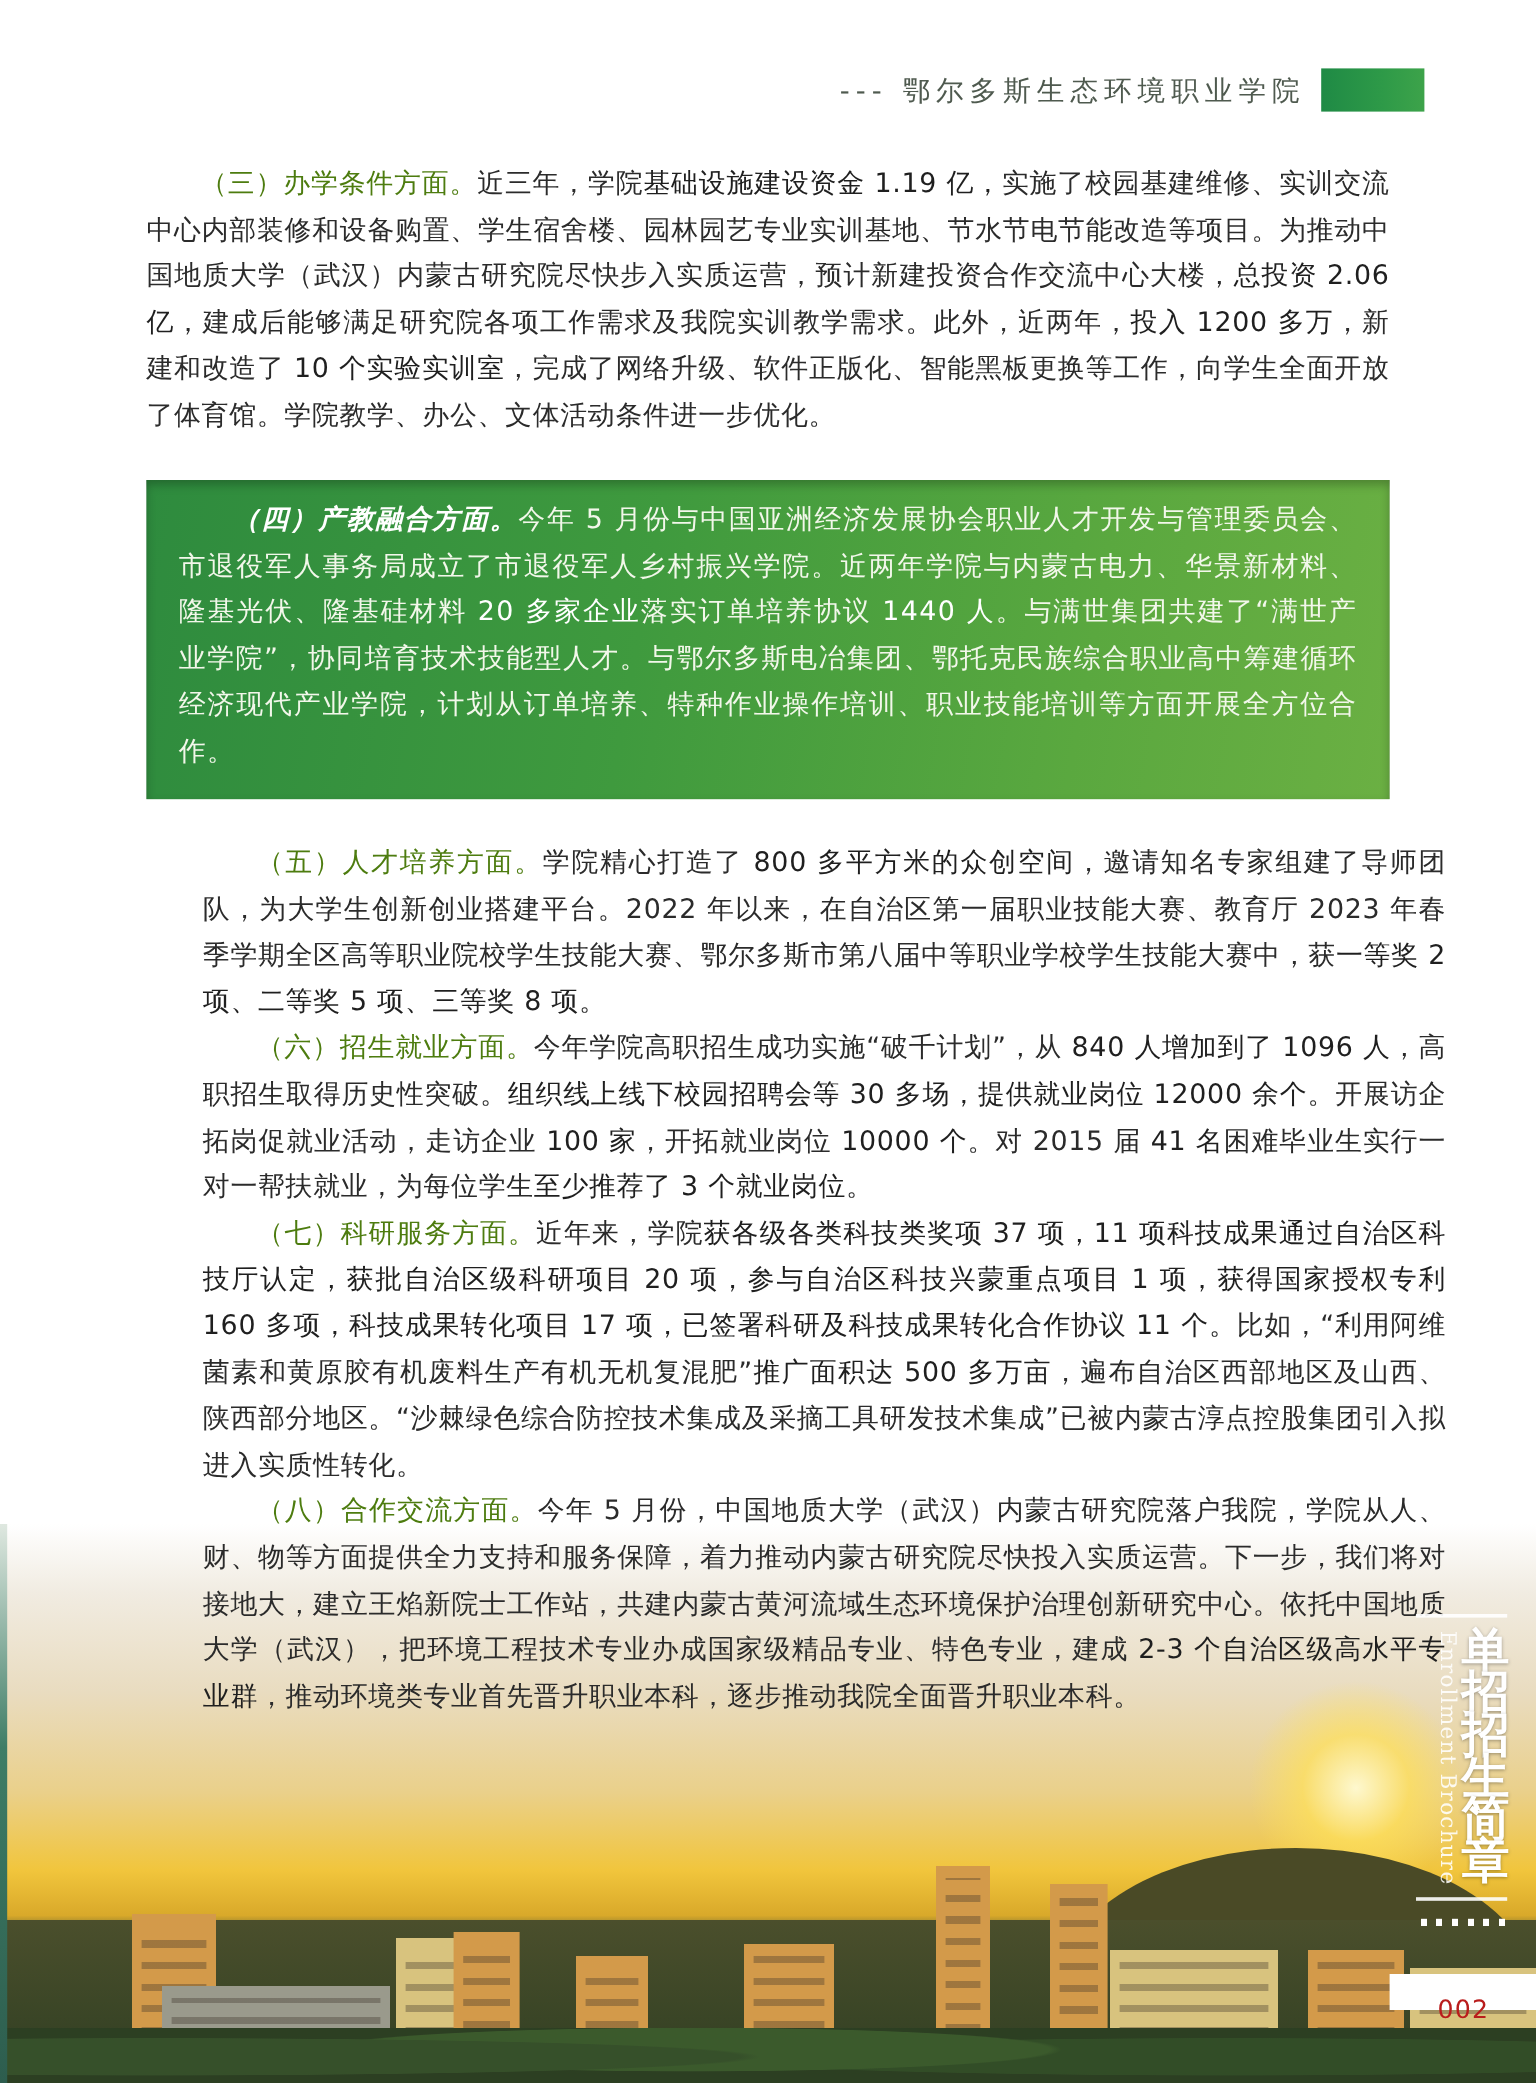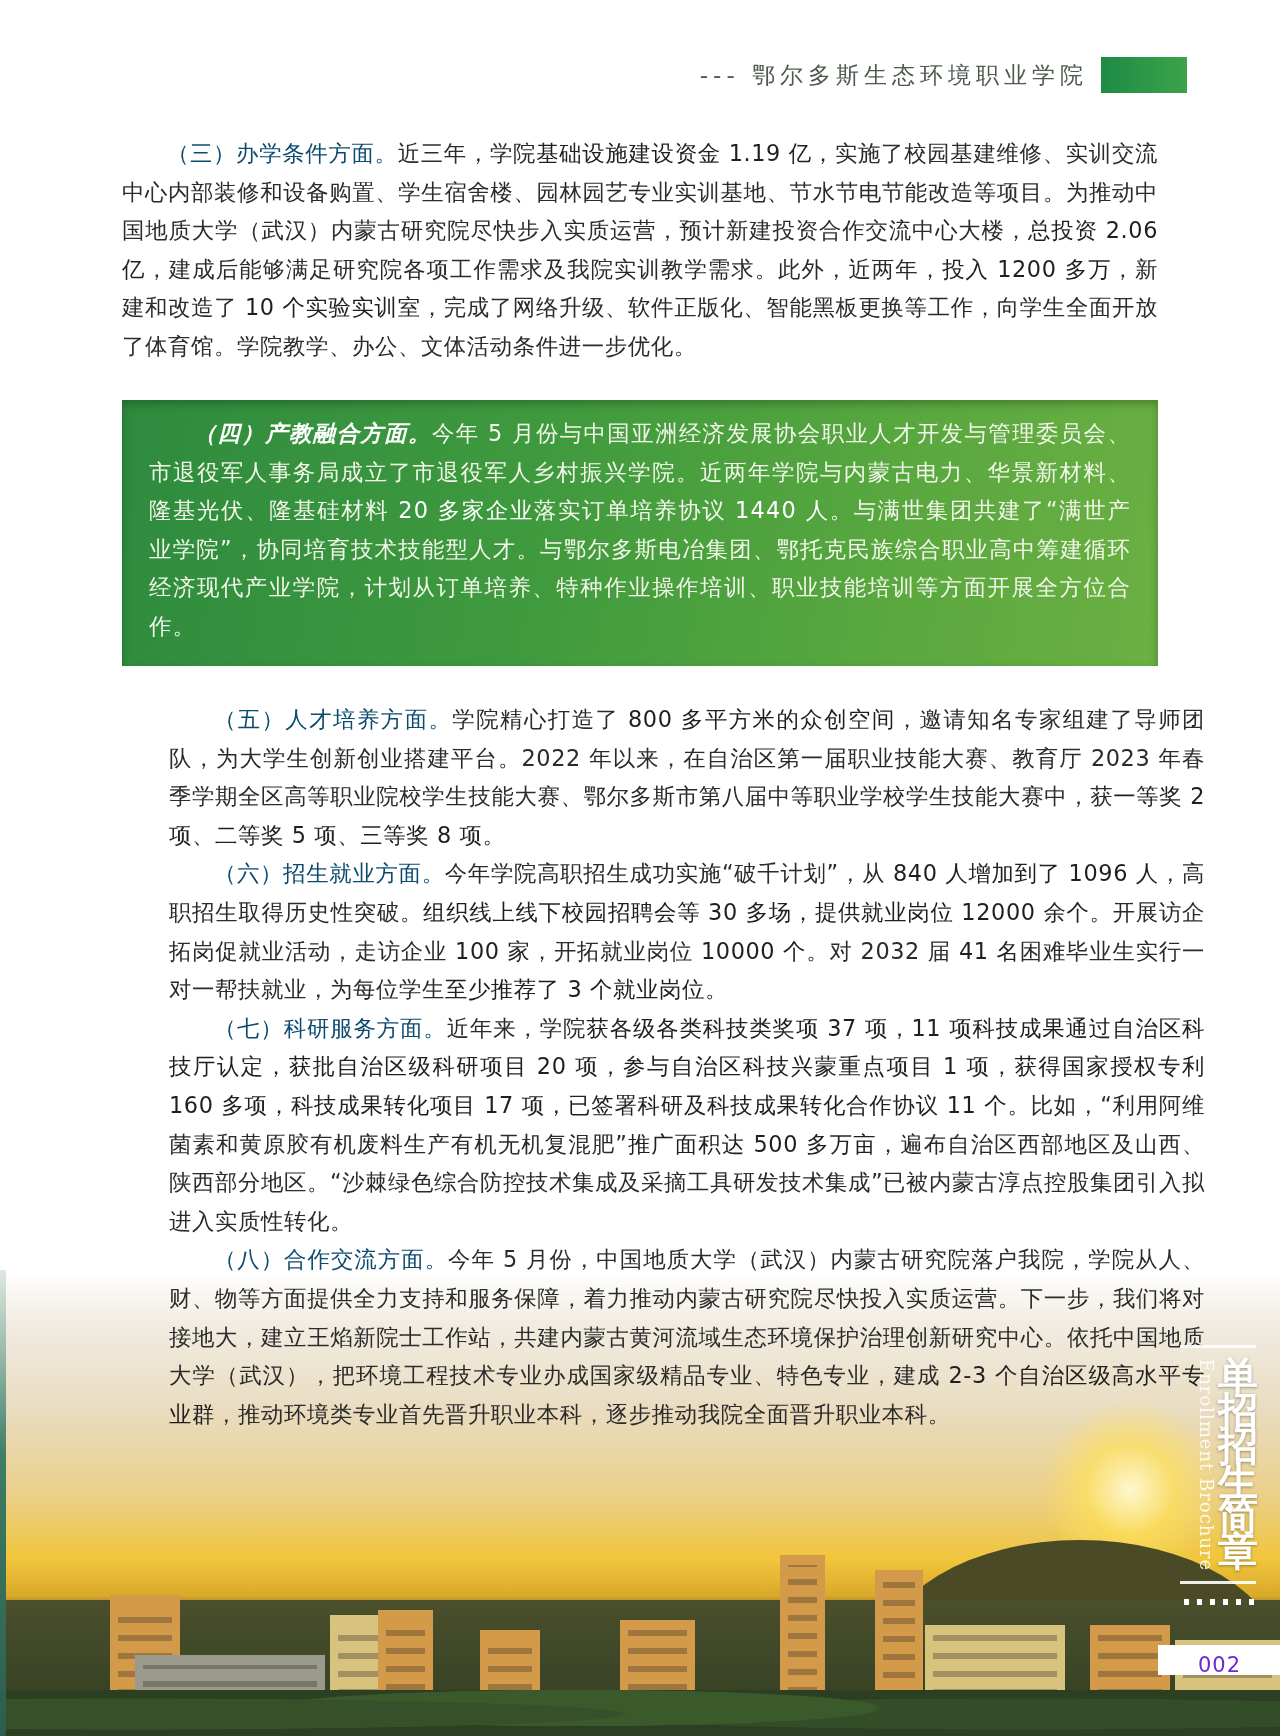--- a/index.html
+++ b/index.html
@@ -5,21 +5,21 @@
   * { margin: 0; padding: 0; box-sizing: border-box; }
   html, body { width: 1280px; height: 1736px; overflow: hidden; background: #ffffff; }
   body { position: relative; font-family: "DejaVu Sans", "Liberation Sans", sans-serif; color: #2b2b2b; }
 
   .header { position: absolute; top: 56px; left: 0; width: 1280px; height: 40px; margin-left: 28px; }
   .header-title { position: absolute; right: 220px; top: 4px; font-size: 23px; letter-spacing: 5px; color: #4f5a4f; white-space: nowrap; }
   .header-bar { position: absolute; left: 1073px; top: 1px; width: 86px; height: 36px; background: linear-gradient(90deg, #1f8a45 0%, #2e9a48 60%, #3da34a 100%); }
 
   .content { position: absolute; left: 122px; width: 1036px; font-size: 22.4px; line-height: 38.6px; letter-spacing: 0.6px; text-align: justify; }
   .para { text-indent: 2em; }
-  .para .h { color: #0c4a6e; }
+  .para .h { color: #4d7c0f; }
   .para b { font-weight: 400; color: #1f1f1f; }
 
   .green-box { position: absolute; left: 122px; top: 400px; width: 1036px; height: 266px;
     background: linear-gradient(100deg, #2e8b3e 0%, #3f9a3e 40%, #5aa83f 75%, #6bb043 100%);
     box-shadow: inset 0 4px 8px rgba(0,0,0,0.25); }
   .green-box .para { color: #f2f7ea; position: absolute; left: 27px; top: 14px; width: 982px; font-size: 22.4px; line-height: 38.6px; letter-spacing: 1.2px; text-align: justify; }
   .green-box .para .h { color: #ffffff; font-weight: 700; font-style: italic; }
   .green-box .para b { color: #ffffff; }
 
   .photo { position: absolute; left: 0; top: 1270px; width: 1280px; height: 466px; overflow: hidden;
@@ -36,21 +36,21 @@
   .left-strip { position: absolute; left: 0; top: 1270px; width: 6px; height: 466px; background: linear-gradient(180deg, #dfe8e0, #3e7d66 40%, #2d5d4e); }
 
   .side-brand { position: absolute; left: 1180px; top: 1345px; width: 80px; height: 260px; }
   .side-brand .line-top { position: absolute; left: 0; top: 0; width: 76px; height: 3px; background: #ffffff; opacity: 0.9; }
   .side-brand .line-bot { position: absolute; left: 0; top: 236px; width: 76px; height: 3px; background: #ffffff; opacity: 0.9; }
   .side-brand .dots { position: absolute; left: 4px; top: 254px; width: 76px; height: 6px; background: repeating-linear-gradient(90deg, #ffffff 0 5px, transparent 5px 13px); }
   .side-brand .cn { position: absolute; left: 38px; top: 14px; width: 34px; font-size: 40px; line-height: 35px; color: #ffffff; font-weight: 700; text-shadow: 0 1px 3px rgba(0,0,0,0.35); text-align: center; }
   .side-brand .en { position: absolute; left: 16px; top: 14px; writing-mode: vertical-rl; font-family: "DejaVu Serif", "Liberation Serif", serif; font-size: 18px; color: rgba(255,255,255,0.88); letter-spacing: 1px; white-space: nowrap; }
 
   .page-num { position: absolute; left: 1158px; top: 1645px; width: 122px; height: 30px; background: #ffffff; }
-  .page-num span { position: absolute; left: 40px; top: 8px; font-size: 21px; color: #6d28d9; letter-spacing: 1px; }
+  .page-num span { position: absolute; left: 40px; top: 18px; font-size: 21px; color: #b91c1c; letter-spacing: 1px; }
 </style>
 </head>
 <body>
 
 <div class="header">
   <div class="header-title">--- 鄂尔多斯生态环境职业学院</div>
   <div class="header-bar"></div>
 </div>
 
 <div class="content" style="top:134px;">
@@ -75,21 +75,21 @@
   <div class="bld" style="left:875px; top:300px; width:48px; height:130px;"></div>
   <div class="bld y" style="left:925px; top:355px; width:140px; height:110px;"></div>
   <div class="bld" style="left:1090px; top:355px; width:80px; height:110px;"></div>
   <div class="bld y" style="left:1175px; top:370px; width:105px; height:96px;"></div>
   <div class="trees"></div>
 </div>
 <div class="left-strip"></div>
 
 <div class="content" style="top:700px;margin-left:47px;">
   <p class="para"><span class="h">（五）人才培养方面。</span><span>学院精心打造了 </span><b>800 多平方米的众创空间</b><span>，邀请知名专家组建了导师团队，为大学生创新创业搭建平台。2022 年以来，在自治区第一届职业技能大赛、教育厅 2023 年春季学期全区高等职业院校学生技能大赛、鄂尔多斯市第八届中等职业学校学生技能大赛中，获</span><b>一等奖 2 项、二等奖 5 项、三等奖 8 项</b><span>。</span></p>
-  <p class="para"><span class="h">（六）招生就业方面。</span><span>今年学院高职招生成功实施“破千计划”，从 </span><b>840 人增加到了 1096 人</b><span>，高职招生取得历史性突破。</span><b>组织线上线下校园招聘会等 30 多场，提供就业岗位 12000 余个</b><span>。开展访企拓岗促就业活动，走访企业 </span><b>100 家</b><span>，开拓就业岗位 </span><b>10000 个</b><span>。对 2032 届 </span><b>41 名</b><span>困难毕业生实行一对一帮扶就业，为每位学生</span><b>至少推荐了 3 个就业岗位</b><span>。</span></p>
+  <p class="para"><span class="h">（六）招生就业方面。</span><span>今年学院高职招生成功实施“破千计划”，从 </span><b>840 人增加到了 1096 人</b><span>，高职招生取得历史性突破。</span><b>组织线上线下校园招聘会等 30 多场，提供就业岗位 12000 余个</b><span>。开展访企拓岗促就业活动，走访企业 </span><b>100 家</b><span>，开拓就业岗位 </span><b>10000 个</b><span>。对 2015 届 </span><b>41 名</b><span>困难毕业生实行一对一帮扶就业，为每位学生</span><b>至少推荐了 3 个就业岗位</b><span>。</span></p>
   <p class="para"><span class="h">（七）科研服务方面。</span><span>近年来，学院</span><b>获各级各类科技类奖项 37 项，11 项科技成果通过自治区科技厅认定，获批自治区级科研项目 20 项，参与自治区科技兴蒙重点项目 1 项，获得国家授权专利 160 多项，科技成果转化项目 17 项，已签署科研及科技成果转化合作协议 11 个。</b><span>比如，“利用阿维菌素和黄原胶有机废料生产有机无机复混肥”</span><b>推广面积达 500 多万亩</b><span>，遍布自治区西部地区及山西、陕西部分地区。“沙棘绿色综合防控技术集成及采摘工具研发技术集成”已被内蒙古淳点控股集团引入拟进入实质性转化。</span></p>
   <p class="para"><span class="h">（八）合作交流方面。</span><span>今年 5 月份，中国地质大学（武汉）内蒙古研究院落户我院，学院从人、财、物等方面提供全力支持和服务保障，着力推动内蒙古研究院尽快投入实质运营。下一步，我们将对接地大，建立王焰新院士工作站，共建内蒙古黄河流域生态环境保护治理创新研究中心。依托中国地质大学（武汉），把环境工程技术专业办成国家级精品专业、特色专业，建成 </span><b>2-3 个自治区级高水平专业群</b><span>，推动环境类专业首先晋升职业本科，逐步推动我院全面晋升职业本科。</span></p>
 </div>
 
 <div class="side-brand">
   <div class="line-top"></div>
   <div class="en">Enrollment Brochure</div>
   <div class="cn">单招招生简章</div>
   <div class="line-bot"></div>
   <div class="dots"></div>

